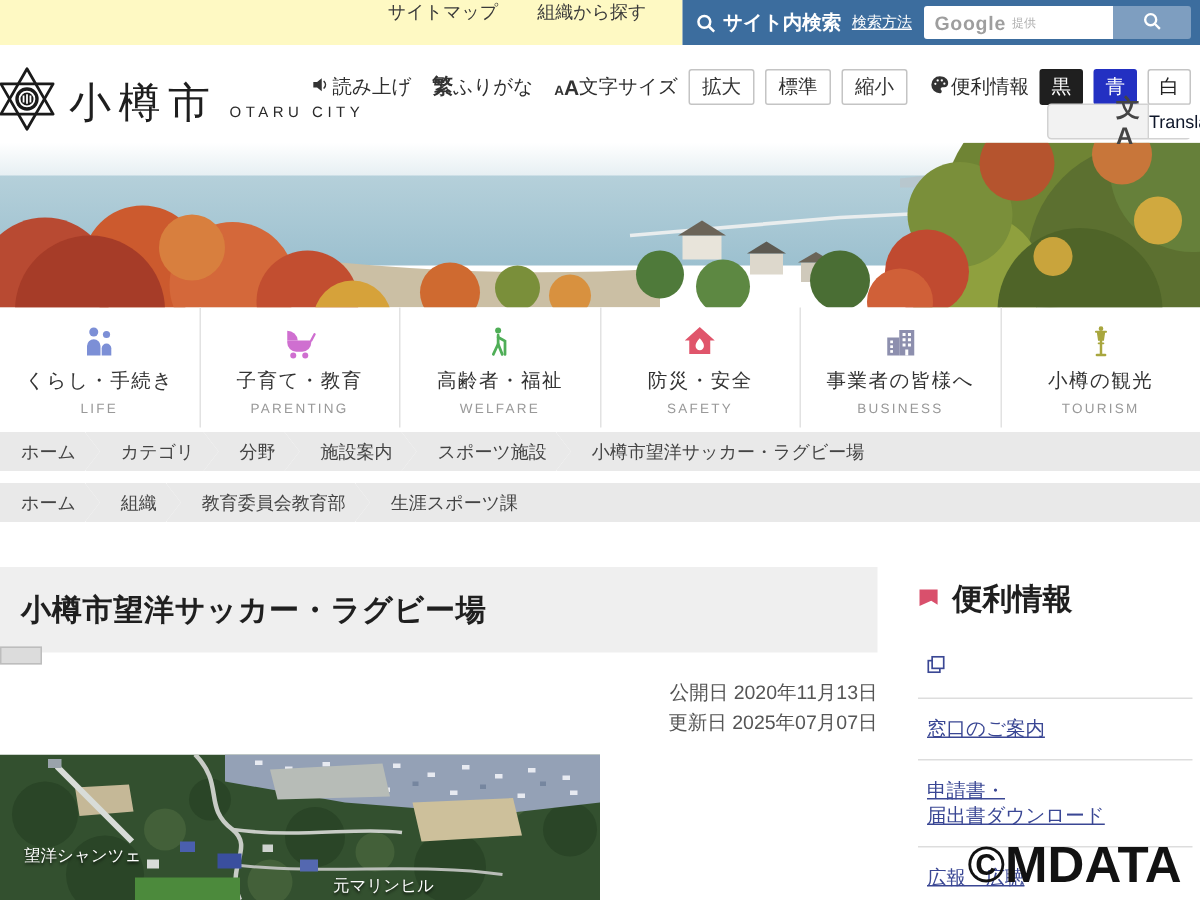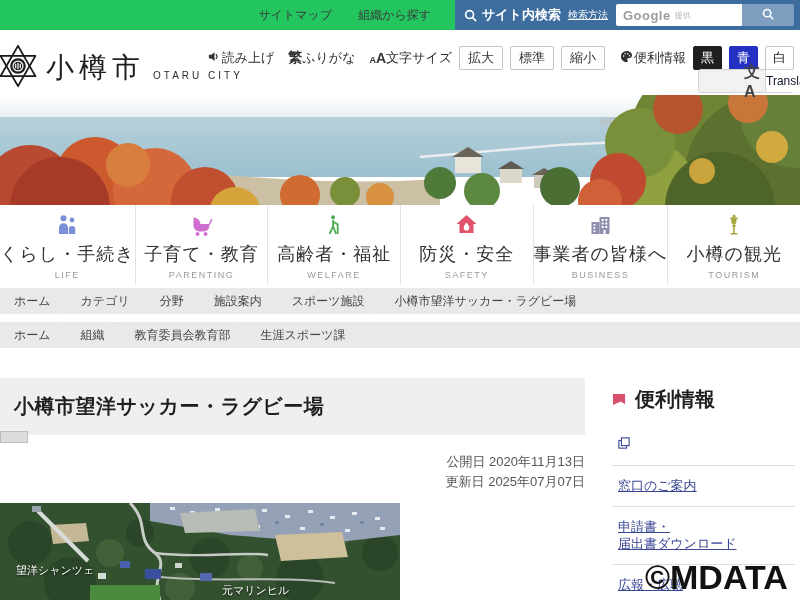--- a/index.html
+++ b/index.html
@@ -4,21 +4,21 @@
 <style>
   * { margin:0; padding:0; box-sizing:border-box; }
   html,body { background:#fff; }
   .page {
     position:relative; width:800px; height:600px; overflow:hidden; background:#fff;
     font-family:"Liberation Sans","DejaVu Sans",sans-serif; color:#333;
   }
   
   .topbar { display:flex; height:30px; }
   .topbar-left {
-    flex:1; background:#22c55e; display:flex; align-items:center;
+    flex:1; background:#fef9c3; display:flex; align-items:flex-start;
     justify-content:flex-end; gap:26px; padding-right:24px;
   }
   .topbar-left a { font-size:12px; color:#3a3a3a; text-decoration:none; cursor:pointer; white-space:nowrap; }
   .topbar-search {
     width:345px; background:#3c6d9e; display:flex; align-items:center; padding:0 6px 0 8px;
   }
   .topbar-search .sicon { display:flex; margin-right:4px; }
   .topbar-search .slabel { color:#fff; font-weight:bold; font-size:13px; white-space:nowrap; }
   .topbar-search .shelp { color:#fff; font-size:10px; text-decoration:underline; margin:0 8px 0 7px; white-space:nowrap; cursor:pointer; }
   .sinput {
@@ -67,21 +67,21 @@
   .hero { height:110px; overflow:hidden; }
   .hero svg { display:block; }
   
   .catnav { display:flex; height:80px; background:#fff; }
   .nav-item {
     flex:1; display:flex; flex-direction:column; align-items:center; justify-content:center;
     border-right:1px solid #e2e2e2; cursor:pointer; padding-top:2px;
   }
   .nav-item:last-child { border-right:none; }
   .nav-ic { height:26px; display:flex; align-items:center; }
-  .nav-label { font-size:18px; color:#333; letter-spacing:1px; margin-top:4px; white-space:nowrap;text-align:center; }
+  .nav-label { font-size:13px; color:#333; letter-spacing:1px; margin-top:4px; white-space:nowrap;text-align:center; }
   .nav-sub { font-size:9px; color:#999; letter-spacing:1.5px; margin-top:4px; }
   
   .bc-row { display:flex; height:26px; margin-top:3px; }
   .bc-row.second { margin-top:8px; }
   .bc-item {
     background:#e9e9e9; font-size:12px; color:#444; line-height:26px;
     padding:0 16px 0 24px; margin-left:-10px; white-space:nowrap; cursor:pointer;
     clip-path:polygon(0 0, calc(100% - 10px) 0, 100% 50%, calc(100% - 10px) 100%, 0 100%, 10px 50%);
   }
   .bc-item.first { margin-left:0; padding-left:14px;

